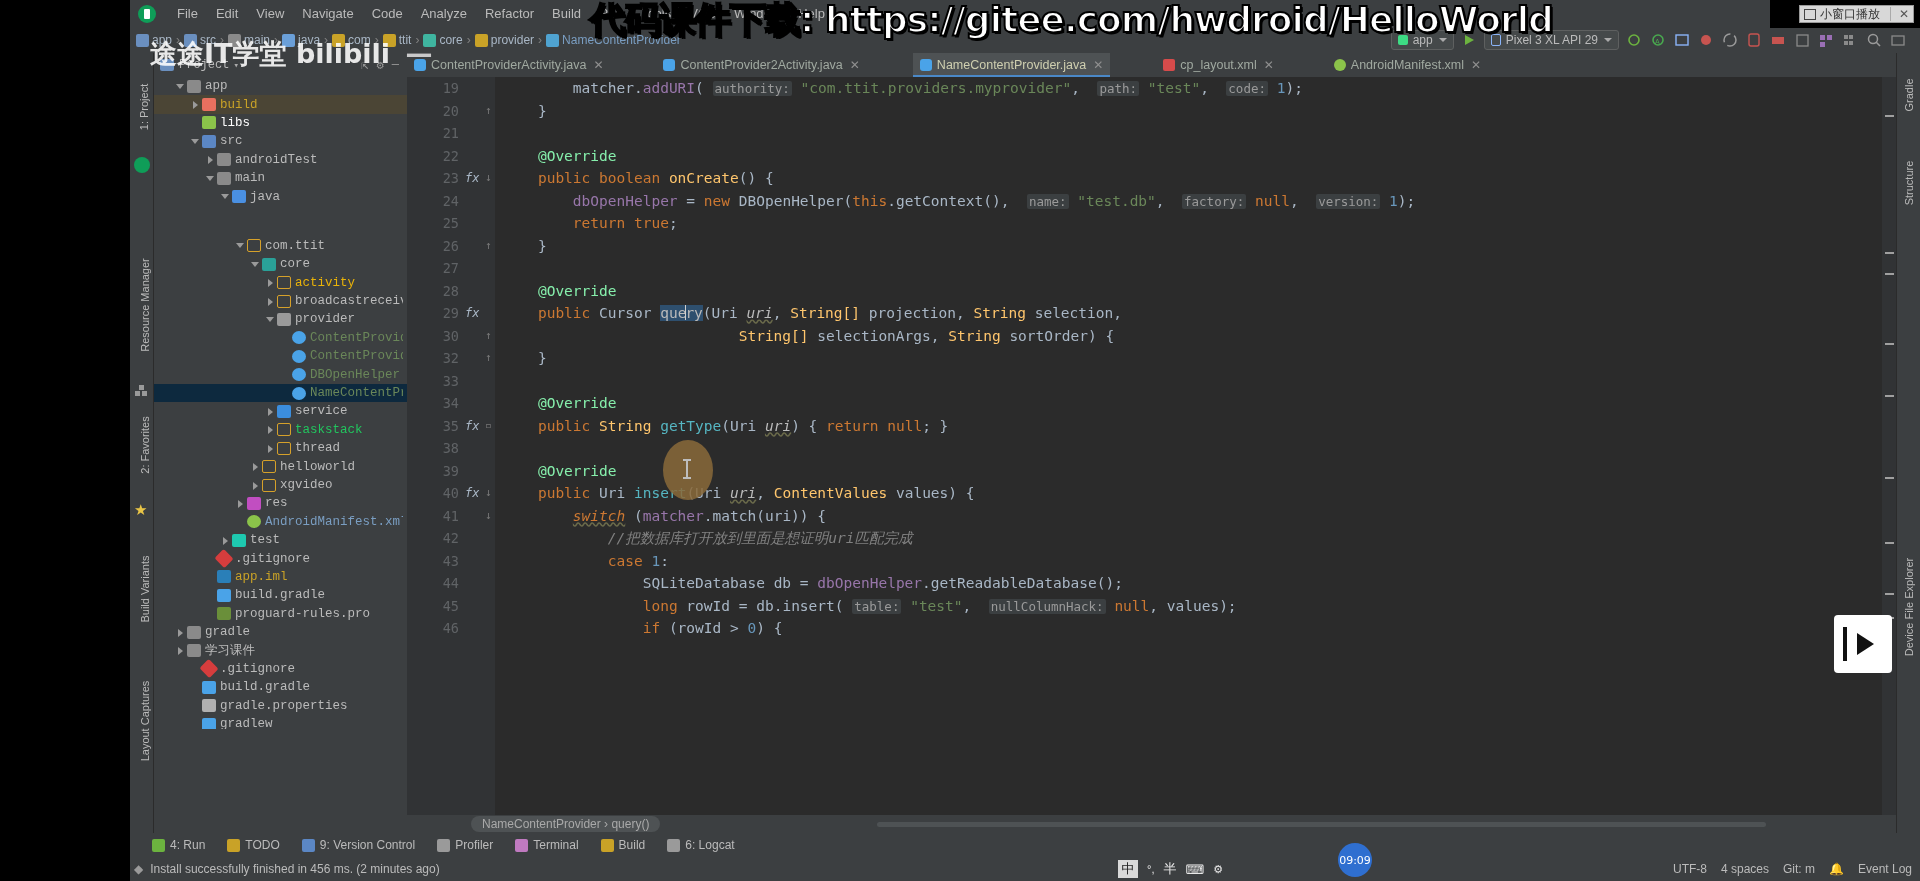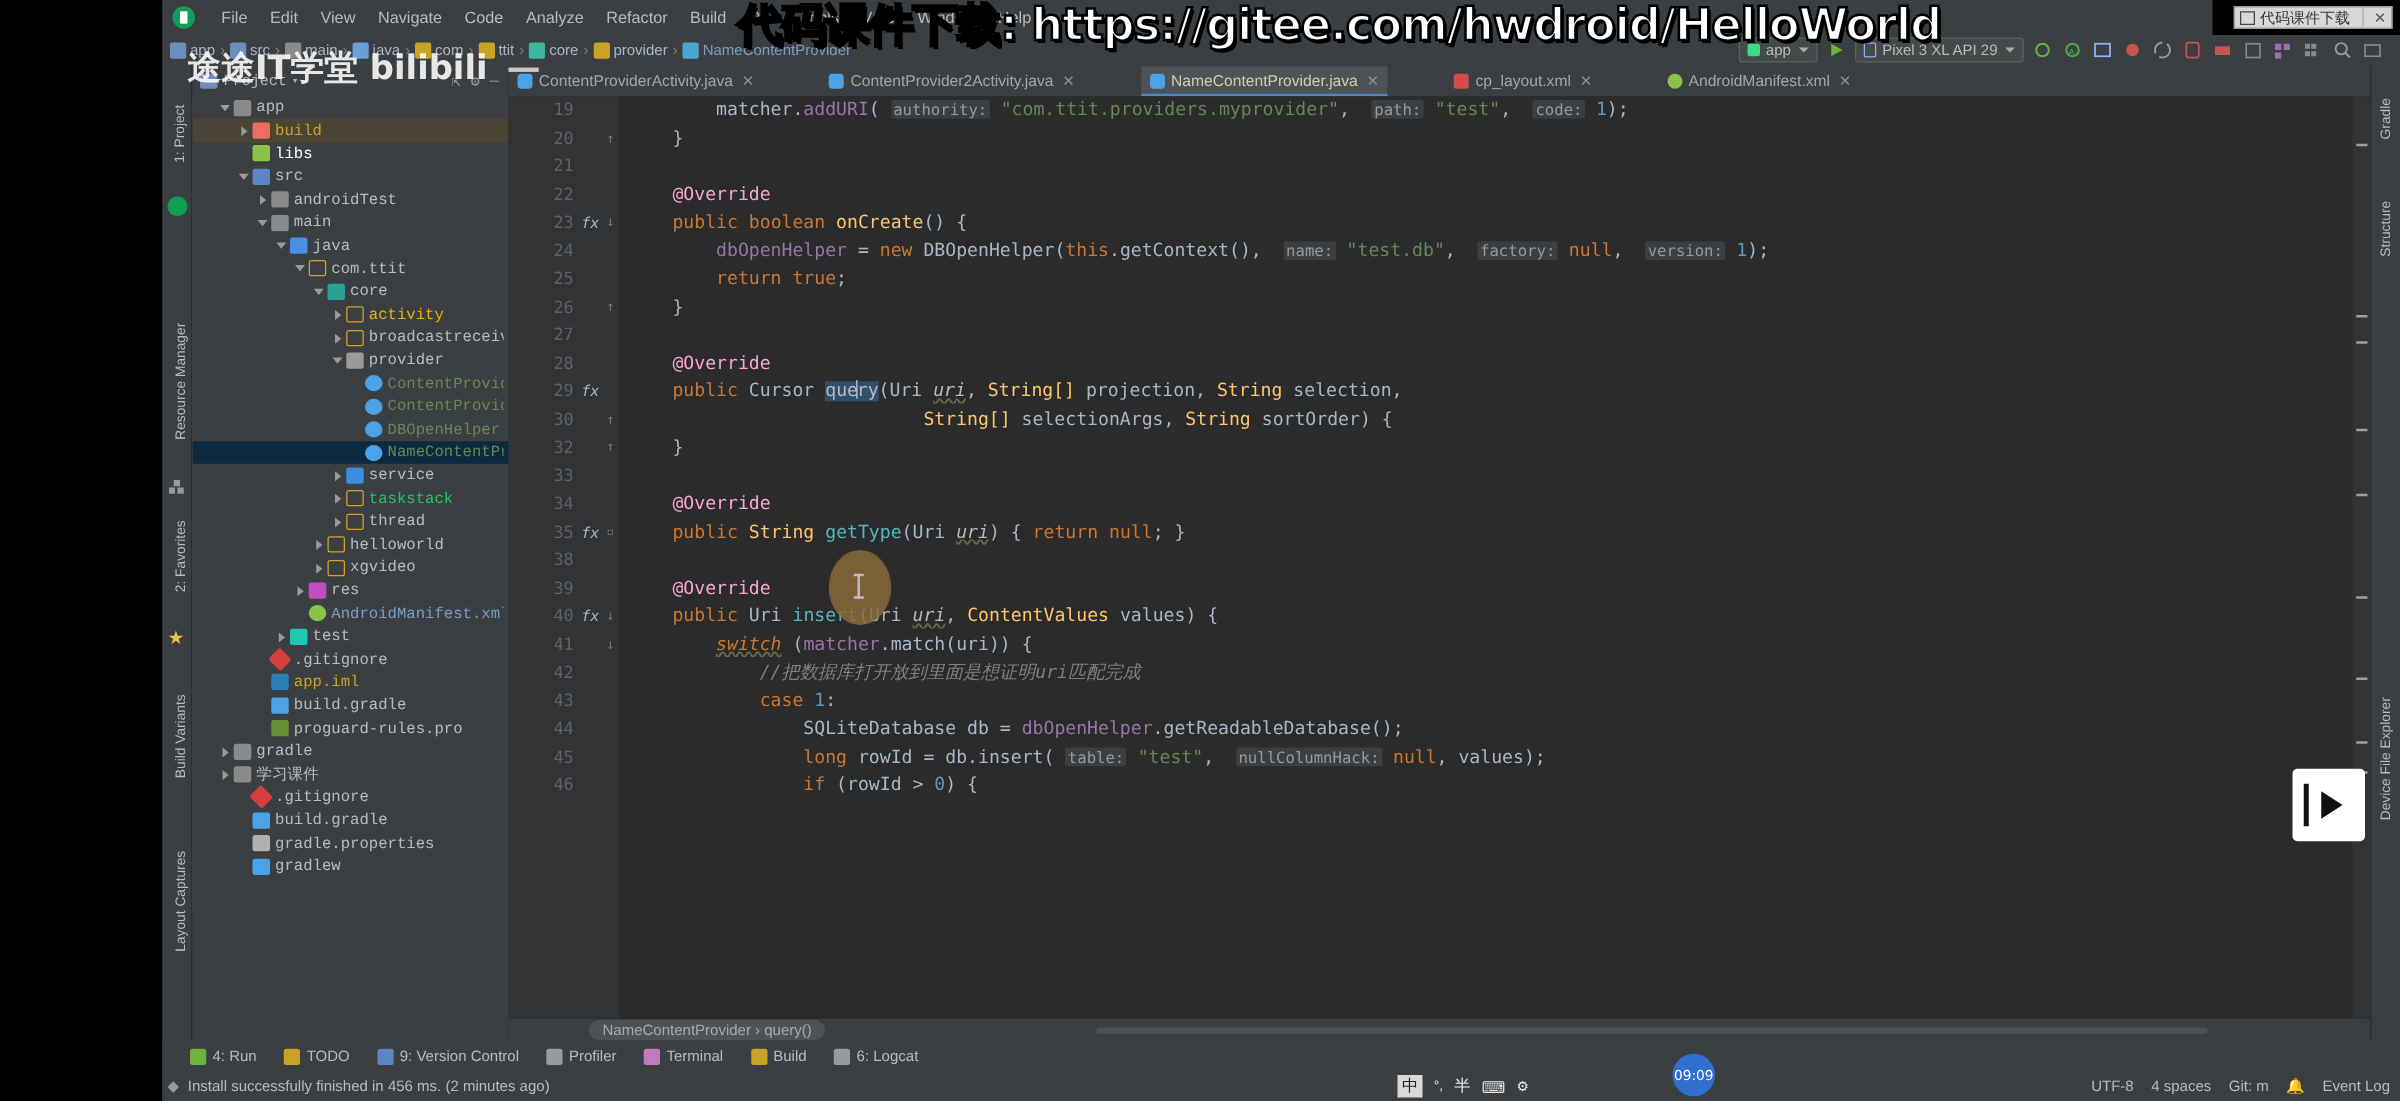--- a/index.html
+++ b/index.html
@@ -69,21 +69,21 @@
   .gutter { position:absolute; left:0; top:0; width:88px; height:100%; background:#313335; }
   .codelines { position:absolute; left:0; top:0; right:0; bottom:0; }
   .cl { height:22.5px; line-height:22.5px; white-space:pre; position:relative; }
   .ln { position:absolute; left:0; width:52px; text-align:right; color:#606366; font-size:13.5px; }
   .marker { position:absolute; left:58px; width:14px; color:#a9b7c6; font-size:12px; font-style:italic;}
   .fold { position:absolute; left:78px; width:12px; color:#777; font-size:11px; }
   .src { position:absolute; left:96px; }
 
   .k { color:#cc7832; } .kw{ color:#cc7832; }
   .t { color:#a9b7c6; } .str { color:#6a8759; } .num { color:#6897bb; }
-  .an { color:#f9a8d4; }
+  .an { color:#86efac; }
   .cm { color:#808080; font-style:italic; } .hint { background:#3b3f41; color:#9a9a9a; font-size:12.5px;
     border-radius:2px; padding:0 2px;}
   .ital { font-style:italic; text-decoration:underline; text-decoration-style:wavy;
     text-decoration-color:#6a6a4a; }
   .sel-word { background:#2e4f6e; }
   .caret-bar { display:inline-block; width:1px; height:15px; background:#cfcfcf; vertical-align:-2px;
     margin:0 -1px; }
 
   .brcrumb-bot { position:absolute; left:0; bottom:0; height:18px; width:100%; background:#3c3f41;
     display:flex; align-items:center; }
@@ -350,21 +350,21 @@
         <div class="trow" style="padding-left: 51px;">
           <span class="arrow d"></span>
           <span class="ficon" style="background:#8a8a8a;"></span>
           <span class="lbl" style="color: rgb(187, 187, 187);">main</span>
         </div>
         <div class="trow" style="padding-left: 66px;">
           <span class="arrow d"></span>
           <span class="ficon" style="background:#4a90e2;"></span>
           <span class="lbl" style="color: rgb(187, 187, 187);">java</span>
         </div>
-        <div class="trow" style="padding-left: 81px;">
+        <div class="trow" style="padding-left: 81px; margin-top: 31px;">
           <span class="arrow d"></span>
           <span class="ficon" style="background:transparent;border:1.5px solid #d6a12a;"></span>
           <span class="lbl" style="color: rgb(187, 187, 187);">com.ttit</span>
         </div>
         <div class="trow" style="padding-left: 96px;">
           <span class="arrow d"></span>
           <span class="ficon" style="background:#2aa198;"></span>
           <span class="lbl" style="color: rgb(187, 187, 187);">core</span>
         </div>
         <div class="trow" style="padding-left: 111px;">
@@ -643,21 +643,21 @@
     <span>途途IT学堂</span>
     <span class="bili">bilibili</span>
     <span class="dash">—</span>
   </div>
 
   <div class="banner">代码课件下载: https://gitee.com/hwdroid/HelloWorld</div>
 
   <div class="pipwrap">
     <div class="pip">
       <span style="display:inline-block;width:12px;height:11px;border:1.5px solid #444;margin-right:4px;"></span>
-      <span>代码课件下载</span>
+      <span>小窗口播放</span>
       <span class="x">✕</span>
     </div>
   </div>
 
   <div class="playbtn">
     <div class="bar"></div>
       <div class="tri"></div>
   </div>
 
   <div class="cursor-blob">

